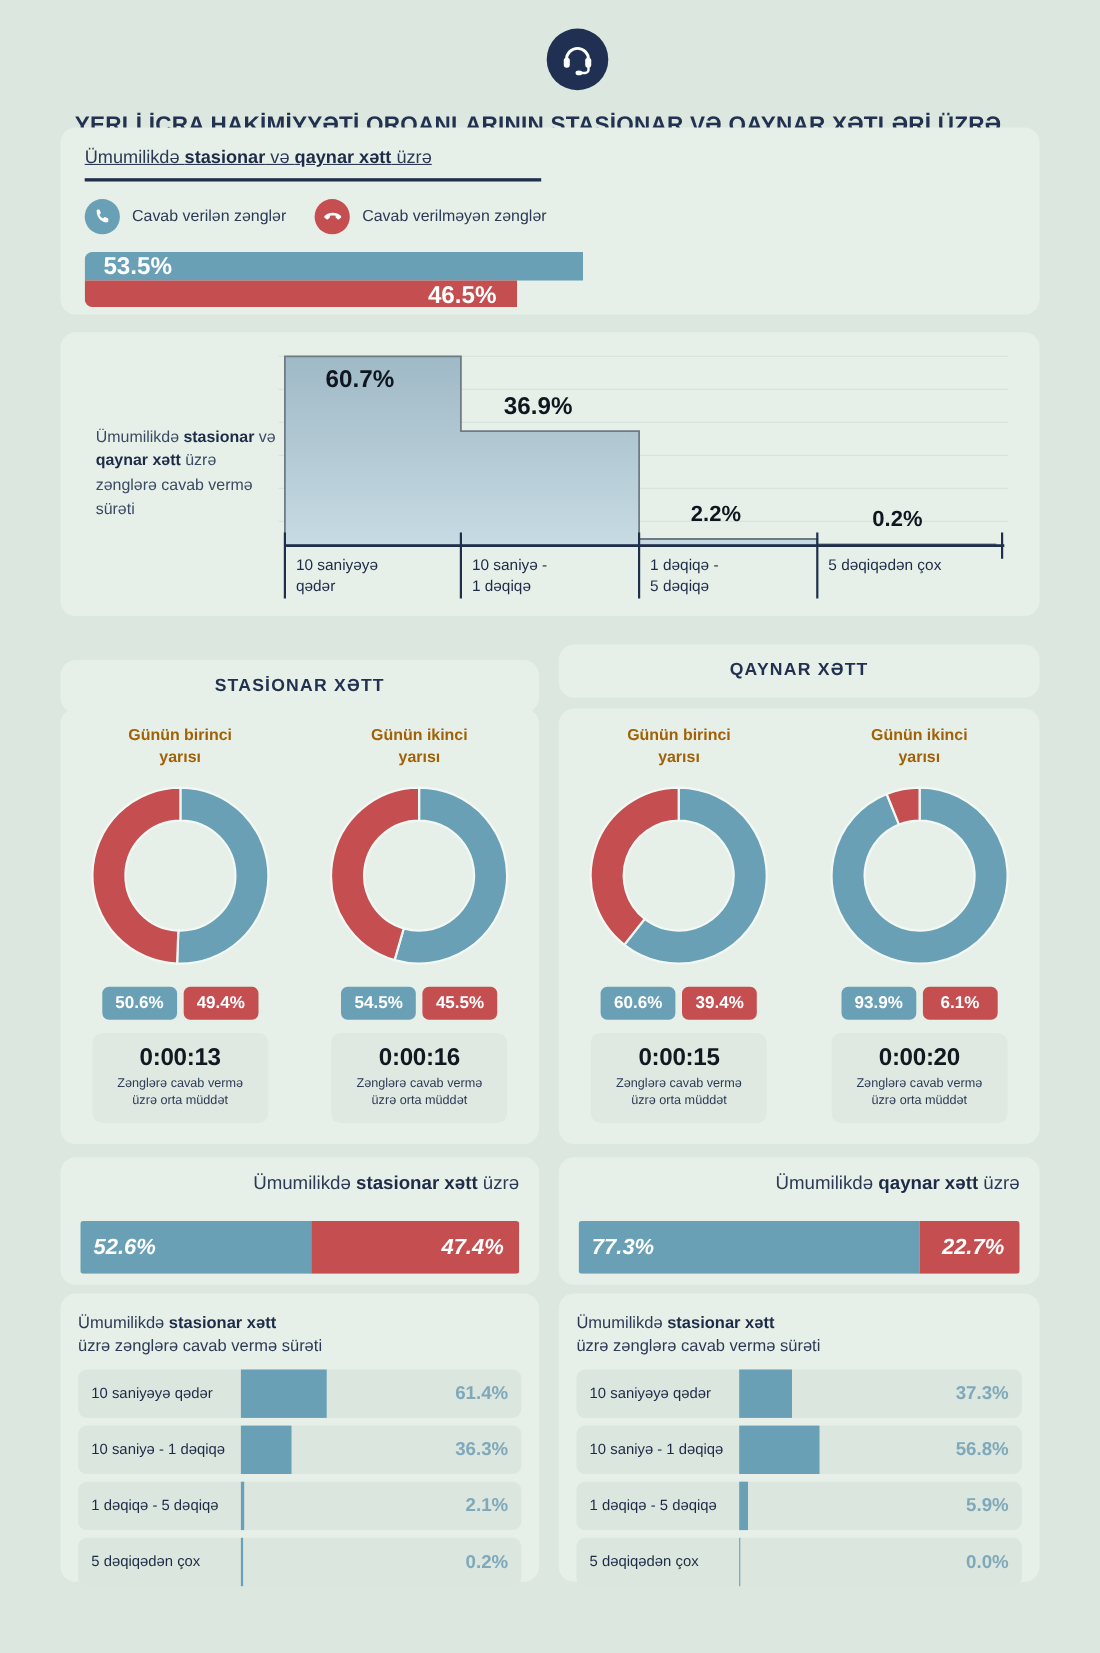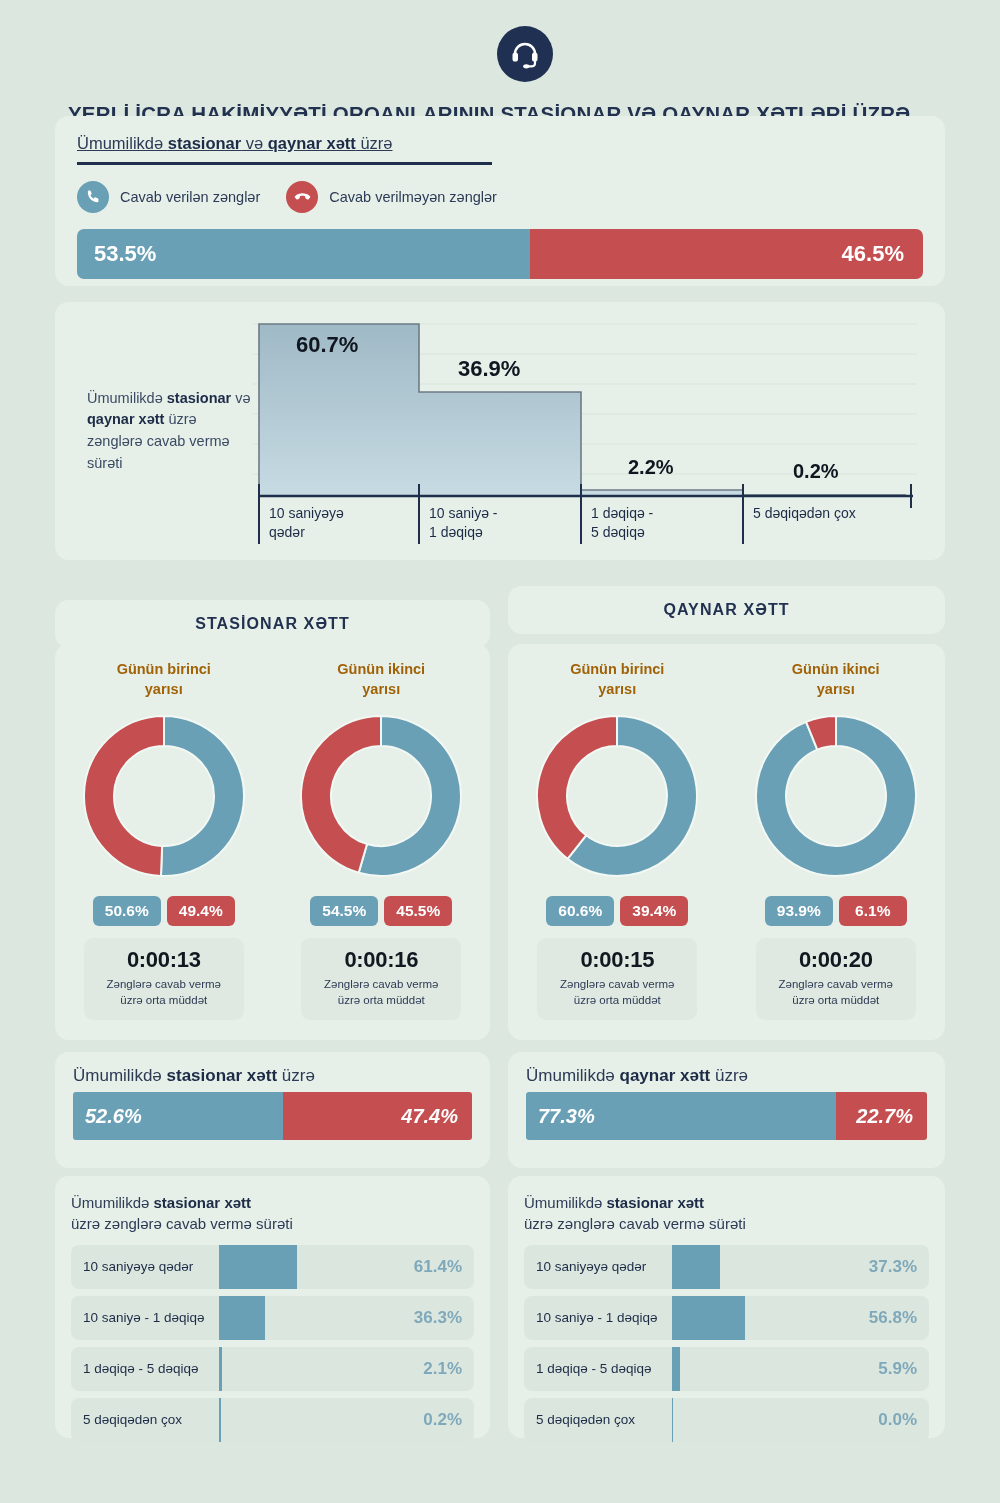--- a/index.html
+++ b/index.html
@@ -73,20 +73,21 @@
   .legend-dot.blue { background: #6aa0b5; }
   .legend-dot.red  { background: #c44e50; }
   .legend-text { font-size: 14.5px; color: #2c3a55; }
 
   .split-bar {
     display: flex;
     height: 50px;
     border-radius: 7px;
     overflow: hidden;
     width: 846px;
+    flex-direction: column;
   }
   .split-seg {
     display: flex; align-items: center;
     color: #ffffff; font-weight: bold; font-size: 22px;
   }
   .split-seg.blue { background: #6aa0b5; padding-left: 17px; }
   .split-seg.red  { background: #c44e50; justify-content: flex-end; padding-right: 19px; }
 
   
   .sec2 {
@@ -145,21 +146,21 @@
     padding: 9px 6px 11px 6px;
     text-align: center;
   }
   .time-big { font-size: 22px; font-weight: bold; color: #111820; letter-spacing: -0.3px; }
   .time-sub { font-size: 11.5px; line-height: 1.38; color: #2c3a55; margin-top: 4px; }
 
   
   .ov-panel { position: absolute; top: 1052px; height: 116px; padding: 14px 18px; }
   .ov-panel.left  { left: 55px;  width: 435px; }
   .ov-panel.right { left: 508px; width: 437px; }
-  .ov-title { font-size: 17px; color: #2c3a55; text-align: left; margin-bottom: 6px; }
+  .ov-title { font-size: 17px; color: #2c3a55; text-align: right; margin-bottom: 24px; }
   .ov-title b { font-weight: bold; color: #1d2b47; }
   .ov-bar { display: flex; height: 48px; border-radius: 3px; overflow: hidden; font-style: italic; }
   .ov-seg { display: flex; align-items: center; color: #fff; font-weight: bold; font-size: 20px; }
   .ov-seg.blue { background: #6aa0b5; padding-left: 12px; }
   .ov-seg.red  { background: #c44e50; justify-content: flex-end; padding-right: 14px; }
 
   
   .list-panel { position: absolute; top: 1176px; height: 262px; padding: 16px 16px 14px 16px; }
   .list-panel.left  { left: 55px;  width: 435px; }
   .list-panel.right { left: 508px; width: 437px; }

